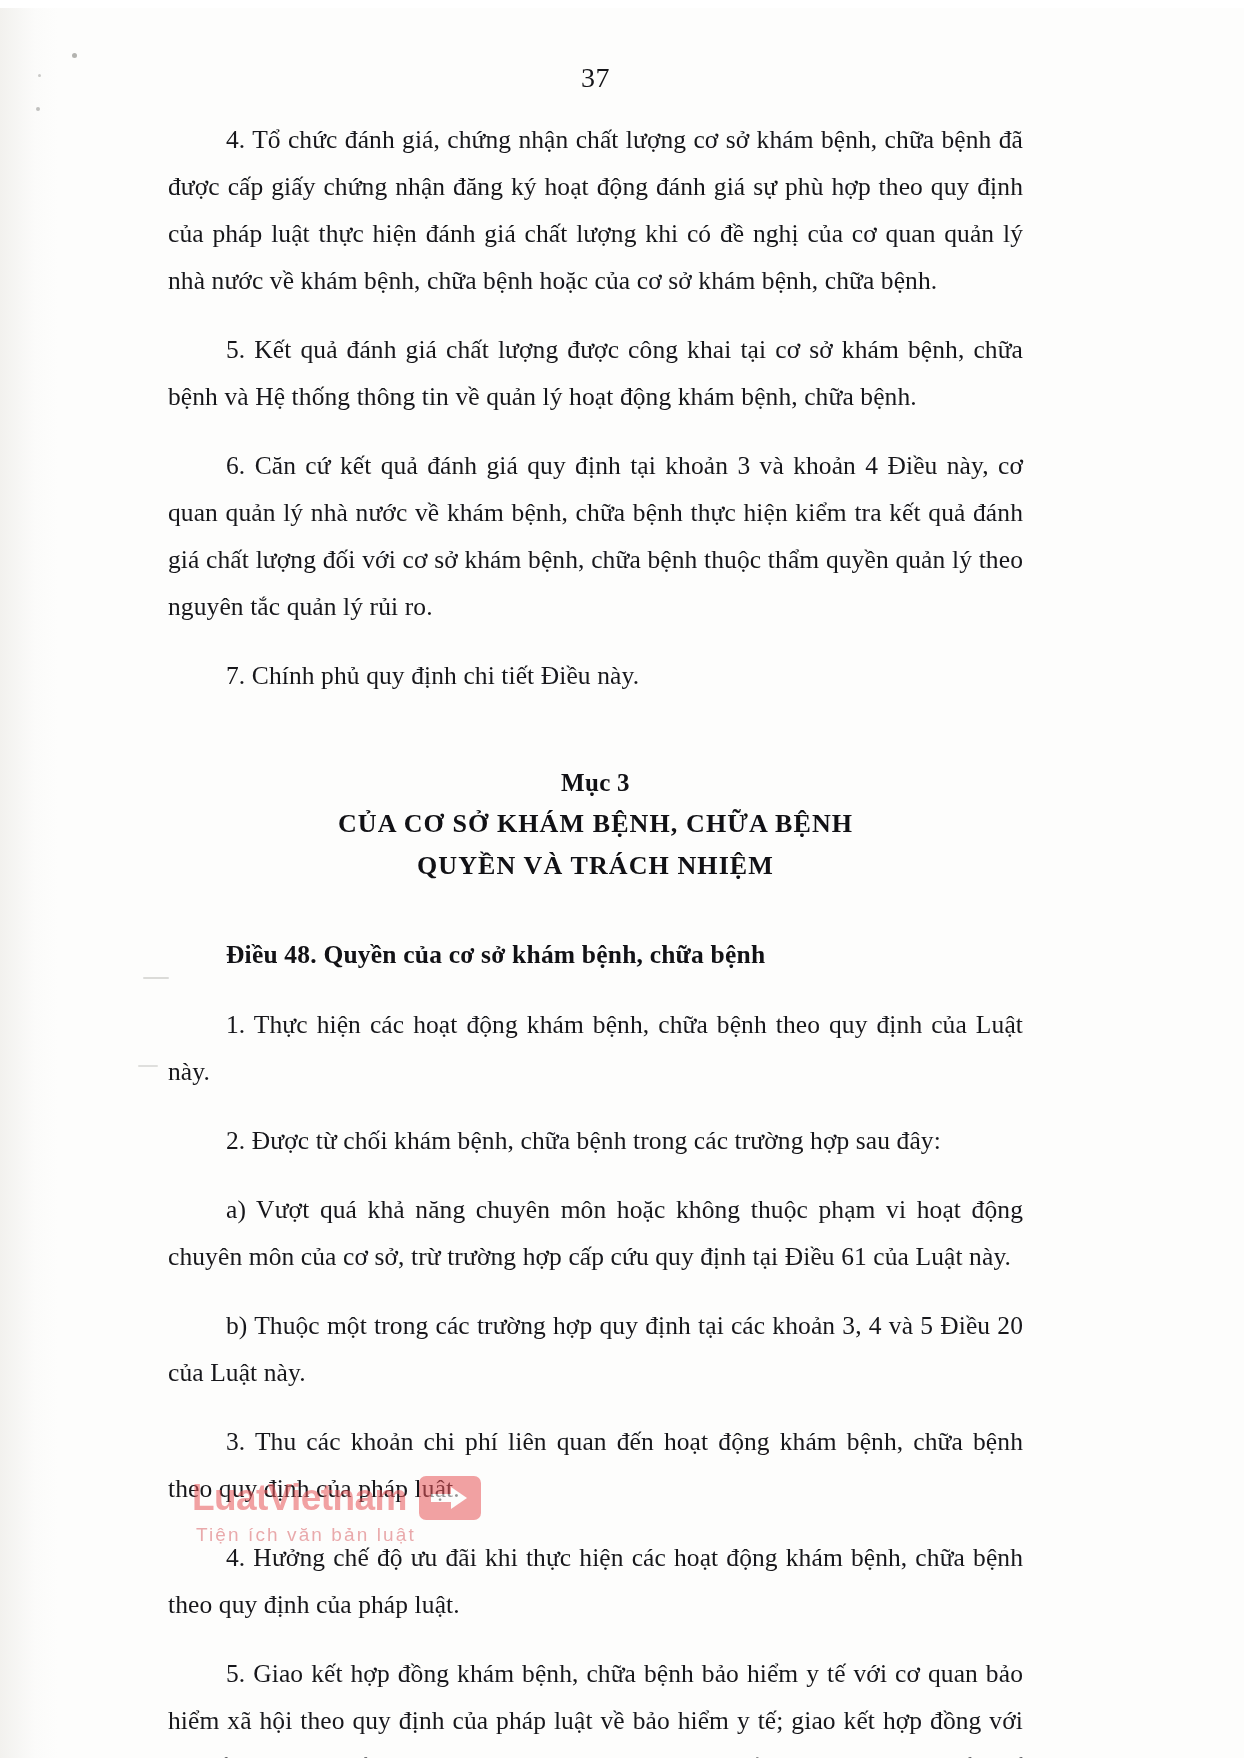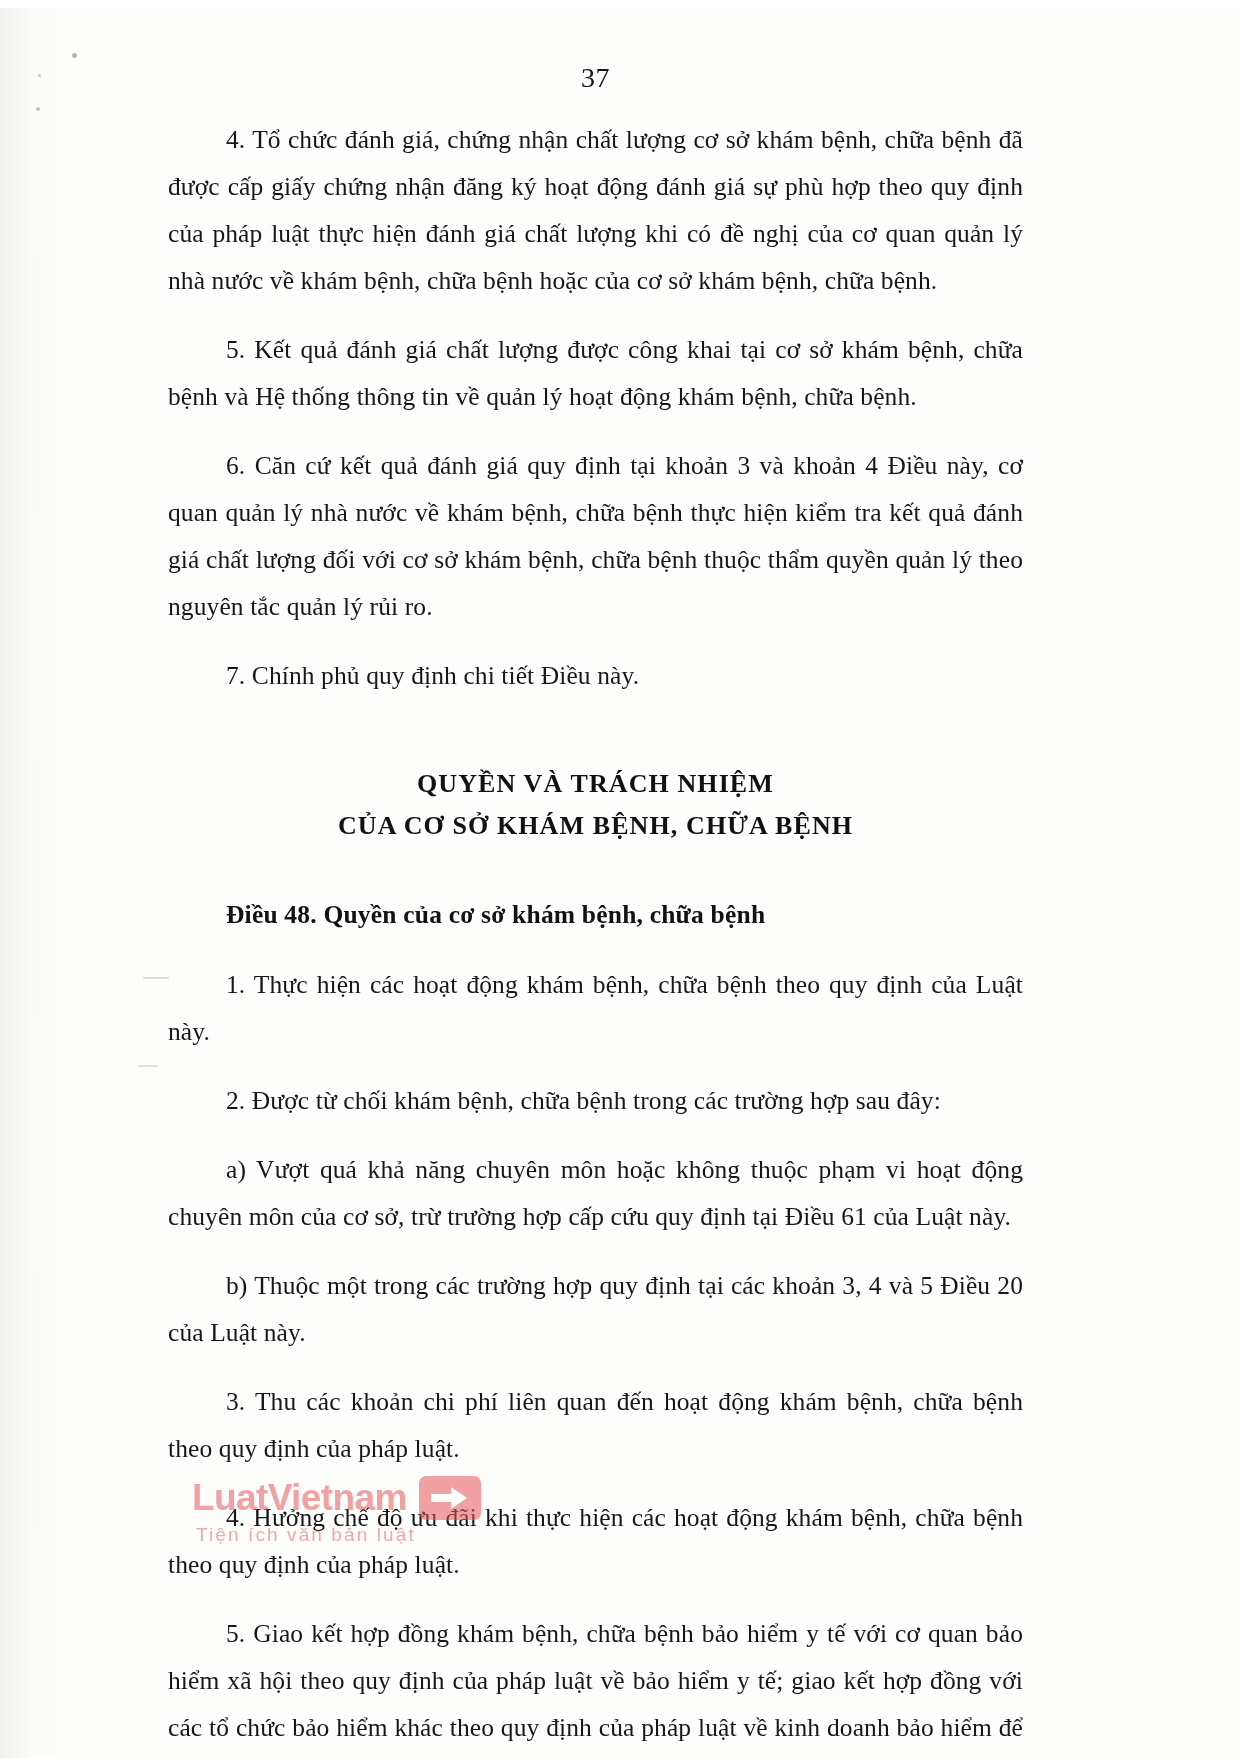--- a/index.html
+++ b/index.html
@@ -183,22 +183,23 @@
   <div class="content">
 
     <div class="page-number">37</div>
 
     <p class="para indent block-gap">4. Tổ chức đánh giá, chứng nhận chất lượng cơ sở khám bệnh, chữa bệnh đã được cấp giấy chứng nhận đăng ký hoạt động đánh giá sự phù hợp theo quy định của pháp luật thực hiện đánh giá chất lượng khi có đề nghị của cơ quan quản lý nhà nước về khám bệnh, chữa bệnh hoặc của cơ sở khám bệnh, chữa bệnh.</p>
     <p class="para indent block-gap">5. Kết quả đánh giá chất lượng được công khai tại cơ sở khám bệnh, chữa bệnh và Hệ thống thông tin về quản lý hoạt động khám bệnh, chữa bệnh.</p>
     <p class="para indent block-gap">6. Căn cứ kết quả đánh giá quy định tại khoản 3 và khoản 4 Điều này, cơ quan quản lý nhà nước về khám bệnh, chữa bệnh thực hiện kiểm tra kết quả đánh giá chất lượng đối với cơ sở khám bệnh, chữa bệnh thuộc thẩm quyền quản lý theo nguyên tắc quản lý rủi ro.</p>
     <p class="para indent block-gap">7. Chính phủ quy định chi tiết Điều này.</p>
 
     <div class="section-head">
+      <div class="muc">Mục 3</div>
+      <div class="title-line">CỦA CƠ SỞ KHÁM BỆNH, CHỮA BỆNH</div>
       <div class="title-line">QUYỀN VÀ TRÁCH NHIỆM</div>
-      <div class="title-line">CỦA CƠ SỞ KHÁM BỆNH, CHỮA BỆNH</div>
     </div>
 
     <div class="article-head">Điều 48. Quyền của cơ sở khám bệnh, chữa bệnh</div>
 
     <div class="items">
       <p class="para indent block-gap">1. Thực hiện các hoạt động khám bệnh, chữa bệnh theo quy định của Luật này.</p>
       <p class="para indent block-gap">2. Được từ chối khám bệnh, chữa bệnh trong các trường hợp sau đây:</p>
       <p class="para indent block-gap">a) Vượt quá khả năng chuyên môn hoặc không thuộc phạm vi hoạt động chuyên môn của cơ sở, trừ trường hợp cấp cứu quy định tại Điều 61 của Luật này.</p>
       <p class="para indent block-gap">b) Thuộc một trong các trường hợp quy định tại các khoản 3, 4 và 5 Điều 20 của Luật này.</p>
       <p class="para indent block-gap">3. Thu các khoản chi phí liên quan đến hoạt động khám bệnh, chữa bệnh theo quy định của pháp luật.</p>

